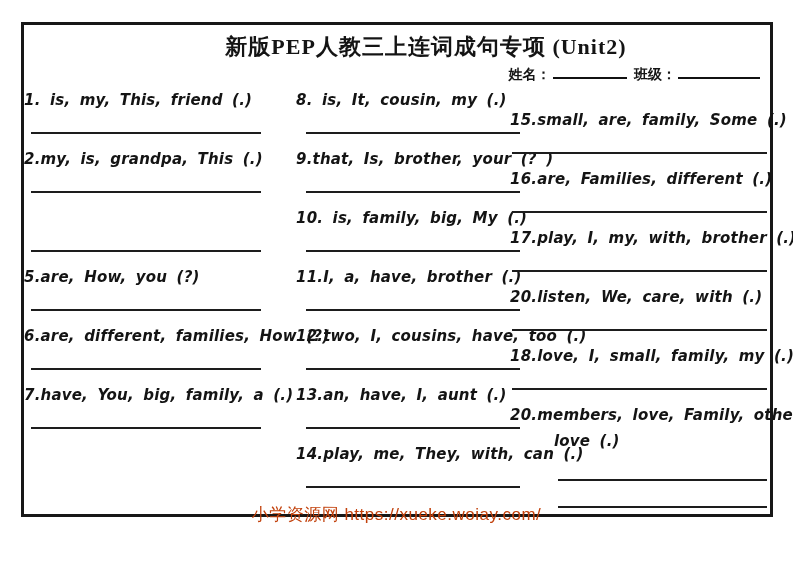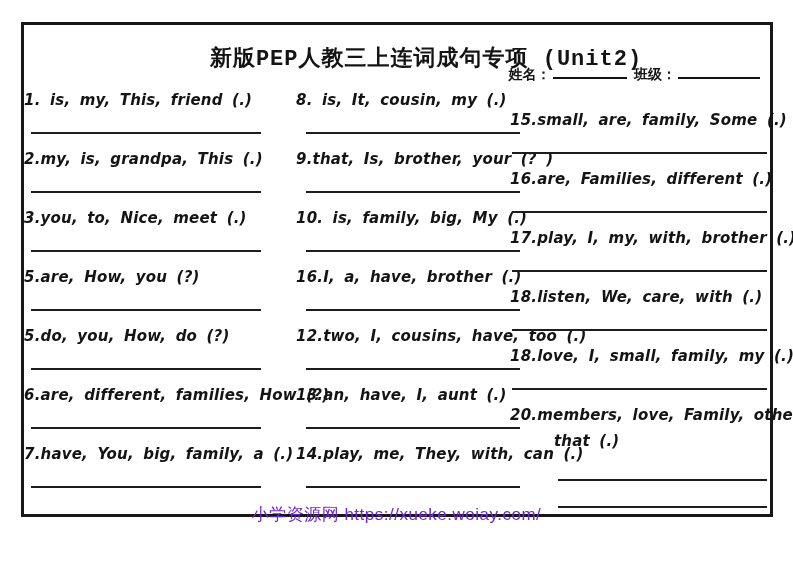--- a/index.html
+++ b/index.html
@@ -6,23 +6,23 @@
   html,body { width:793px; height:561px; background:#ffffff; }
   .page {
     position:relative; width:793px; height:561px; background:#ffffff;
     font-family:"Liberation Sans", sans-serif; color:#141414; overflow:hidden;
   }
   .sheet {
     position:absolute; left:21px; top:22px; width:752px; height:495px;
     border:3px solid #171717; background:#ffffff;
   }
   .title {
-    margin-top:18px; text-align:center; padding-left:58px;
+    margin-top:7px; text-align:center; padding-left:58px;
     font-size:22px; font-weight:bold; letter-spacing:1px;
-    font-family:Liberation Mono, monospace; white-space:nowrap;
+    font-family:Liberation Serif, serif; white-space:nowrap;
   }
   .name-line {
     position:absolute; top:41px; right:10px;
     font-size:14px; font-weight:bold; white-space:nowrap;
     font-family:Liberation Serif, serif;
   }
   .blank-inline {
     display:inline-block; height:13px; border-bottom:2px solid #111;
     margin:0 4px 0 2px; vertical-align:baseline;
   }
@@ -41,21 +41,21 @@
   .blank { position:absolute; top:44px; border-bottom:2px solid #1d1d1d; }
   .col1 .blank { left:7px;  right:10px; }
   .col2 .blank { left:10px; right:12px; }
   .col3 .blank { left:2px;  right:5px;  }
   .item20 { height:118px; }
   .item20 .line2 { padding-left:44px; padding-top:8px; }
   .item20 .blank.b1 { top:76px;  left:48px; right:5px; }
   .item20 .blank.b2 { top:103px; left:48px; right:5px; }
   .footer {
     position:absolute; left:0; right:0; top:503px; text-align:center;
-    color:#6d28d9; font-size:17px; letter-spacing:0.5px;
+    color:#c2410c; font-size:17px; letter-spacing:0.5px;
     font-family:"Liberation Sans", sans-serif;
   }
 </style>
 </head>
 <body>
 
 <div class="page">
   <div class="sheet">
 
     <div class="title">新版PEP人教三上连词成句专项 (Unit2)</div>
@@ -68,29 +68,24 @@
     <div class="col col1">
       <div class="item">
         <div class="item-text">1. is, my, This, friend (.)</div>
         <div class="blank"></div>
       </div>
       <div class="item">
         <div class="item-text">2.my, is, grandpa, This (.)</div>
         <div class="blank"></div>
       </div>
       <div class="item">
-        <div class="item-text">3.you, to, Nice, meet (.)</div>
         <div class="blank"></div>
       </div>
       <div class="item">
         <div class="item-text">5.are, How, you (?)</div>
-        <div class="blank"></div>
-      </div>
-      <div class="item">
-        <div class="item-text">5.do, you, How, do (?)</div>
         <div class="blank"></div>
       </div>
       <div class="item">
         <div class="item-text">6.are, different, families, How (?)</div>
         <div class="blank"></div>
       </div>
       <div class="item">
         <div class="item-text">7.have, You, big, family, a (.)</div>
         <div class="blank"></div>
       </div>
@@ -103,21 +98,21 @@
       </div>
       <div class="item">
         <div class="item-text">9.that, Is, brother, your (? )</div>
         <div class="blank"></div>
       </div>
       <div class="item">
         <div class="item-text">10. is, family, big, My (.)</div>
         <div class="blank"></div>
       </div>
       <div class="item">
-        <div class="item-text">16.I, a, have, brother (.)</div>
+        <div class="item-text">11.I, a, have, brother (.)</div>
         <div class="blank"></div>
       </div>
       <div class="item">
         <div class="item-text">12.two, I, cousins, have, too (.)</div>
         <div class="blank"></div>
       </div>
       <div class="item">
         <div class="item-text">13.an, have, I, aunt (.)</div>
         <div class="blank"></div>
       </div>
@@ -134,30 +129,30 @@
       </div>
       <div class="item">
         <div class="item-text">16.are, Families, different (.)</div>
         <div class="blank"></div>
       </div>
       <div class="item">
         <div class="item-text">17.play, I, my, with, brother (.)</div>
         <div class="blank"></div>
       </div>
       <div class="item">
-        <div class="item-text">18.listen, We, care, with (.)</div>
+        <div class="item-text">20.listen, We, care, with (.)</div>
         <div class="blank"></div>
       </div>
       <div class="item">
         <div class="item-text">18.love, I, small, family, my (.)</div>
         <div class="blank"></div>
       </div>
       <div class="item item20">
         <div class="item-text">20.members, love, Family, other,</div>
-        <div class="item-text line2">that (.)</div>
+        <div class="item-text line2">love (.)</div>
         <div class="blank b1"></div>
         <div class="blank b2"></div>
       </div>
     </div>
 
   </div>
 
   <div class="footer">小学资源网 https://xueke.woiay.com/</div>
 </div>
 

